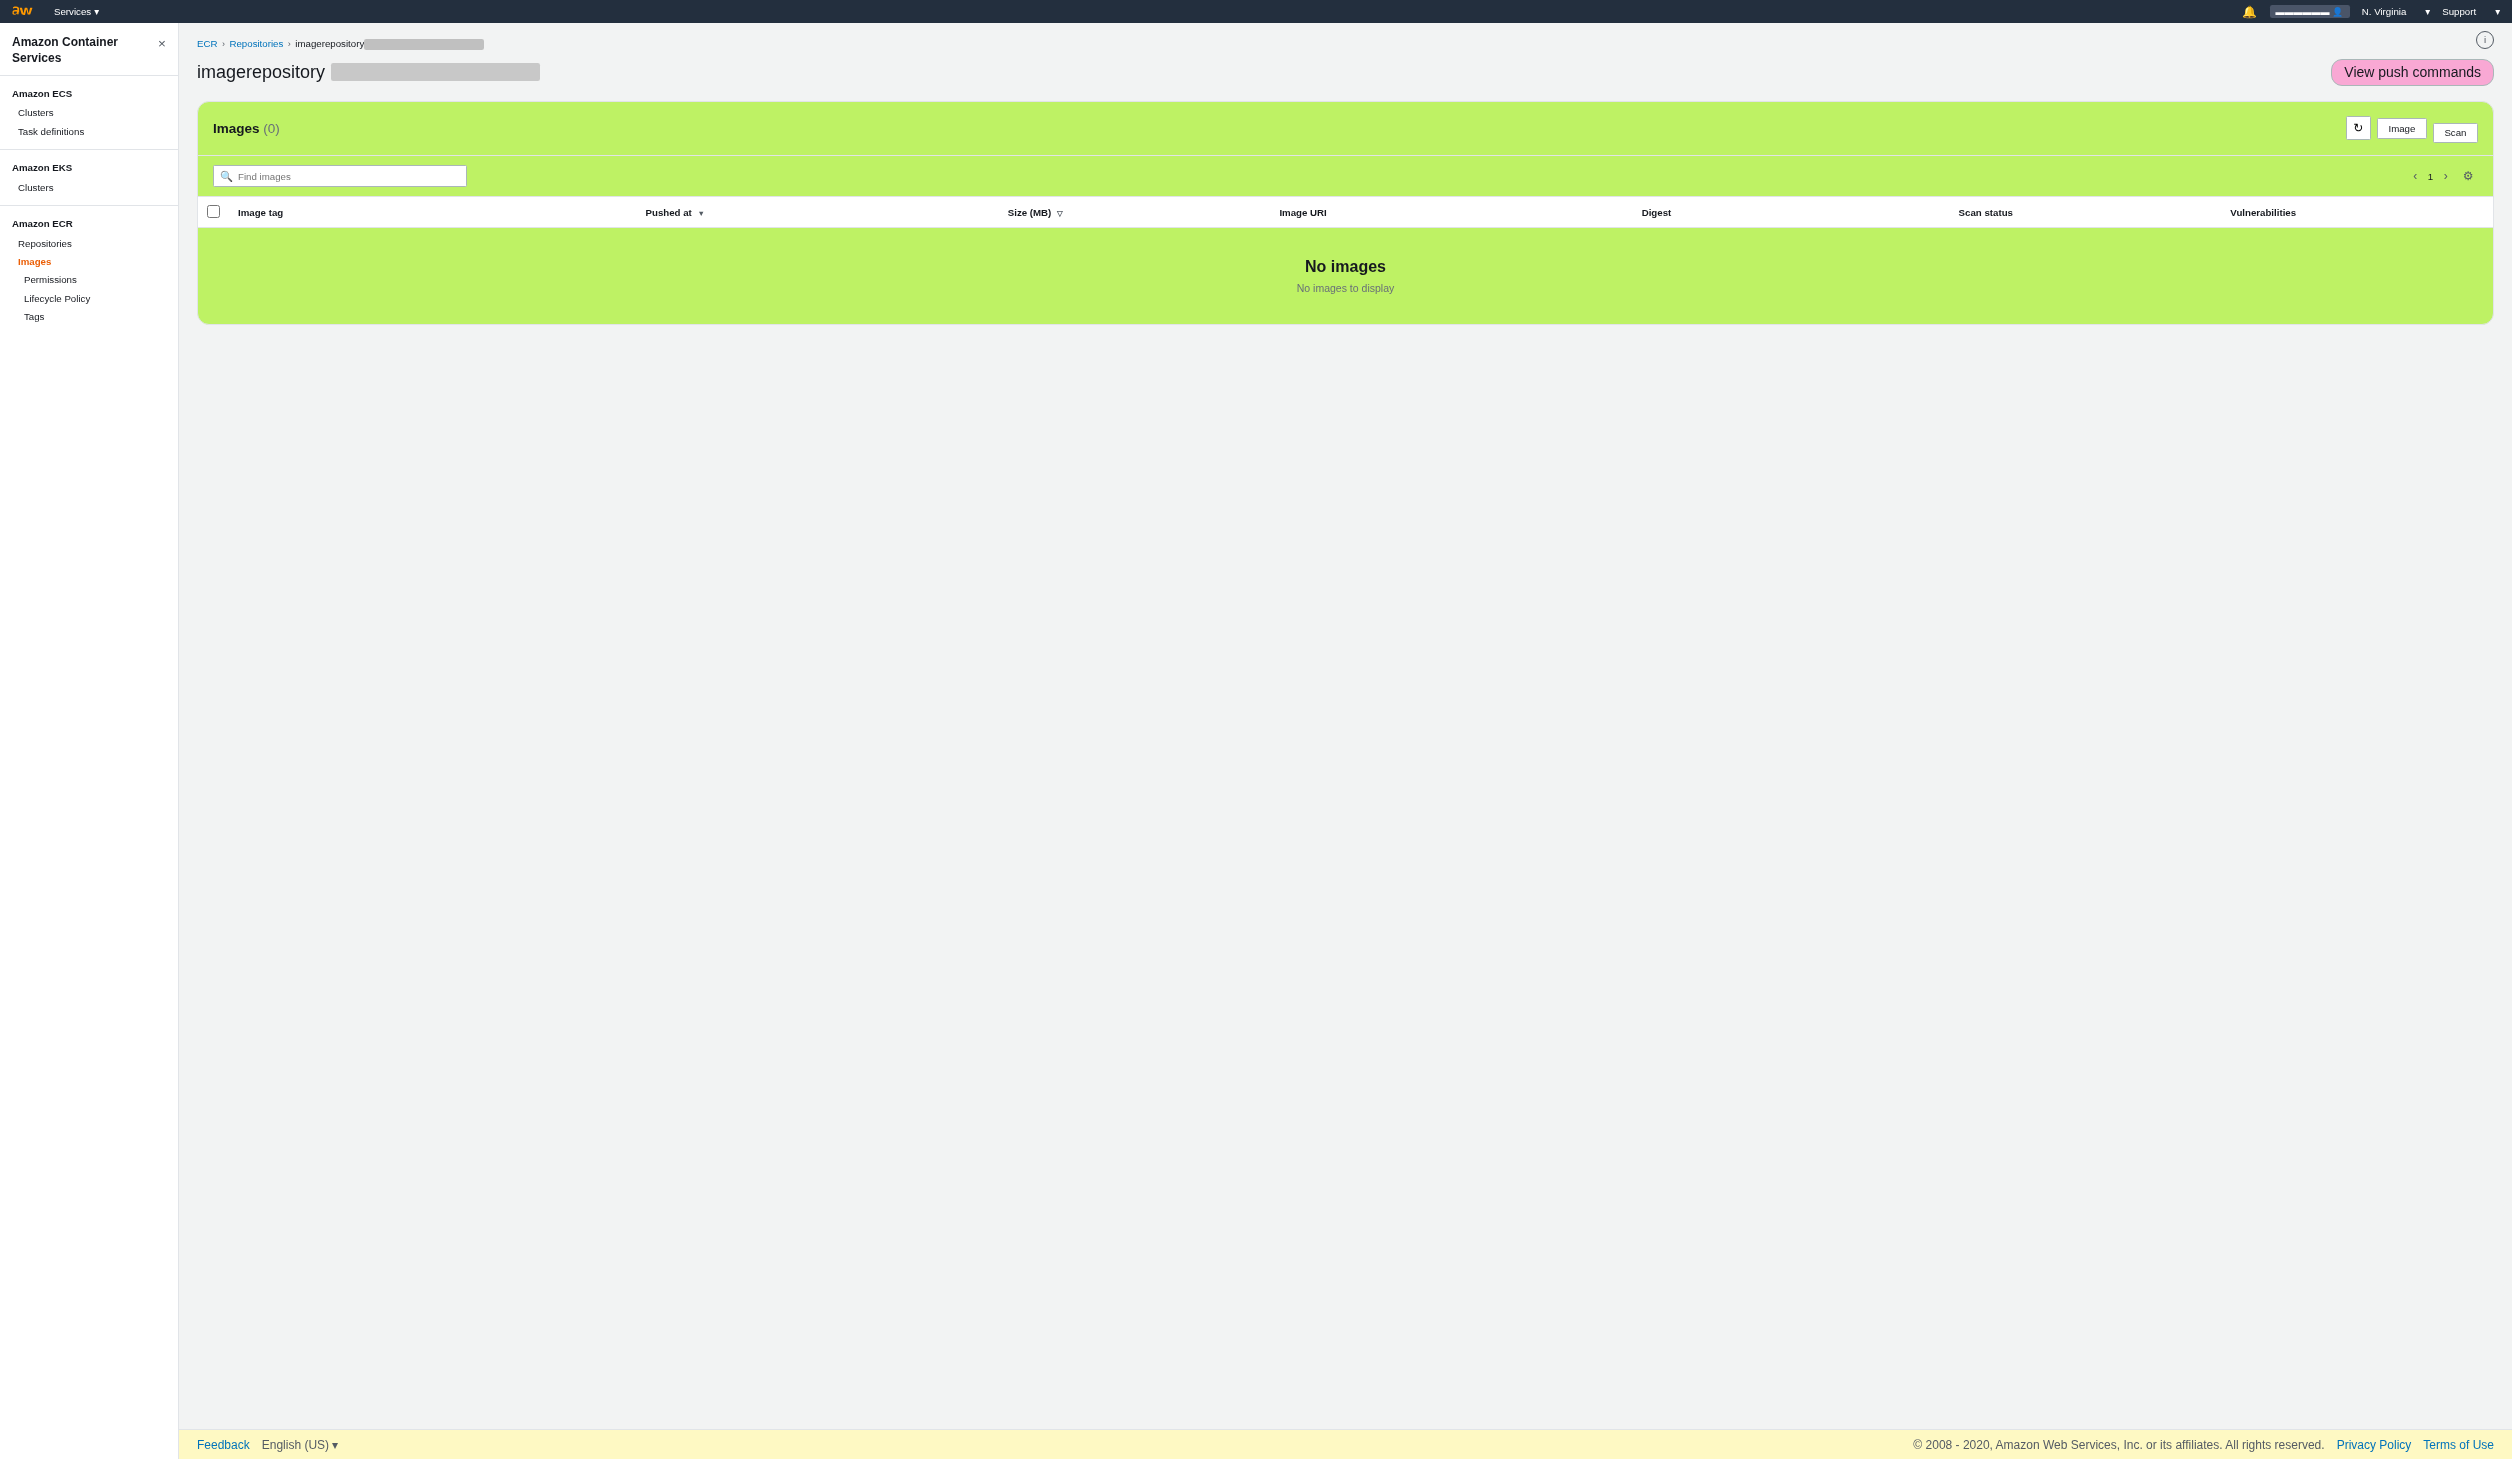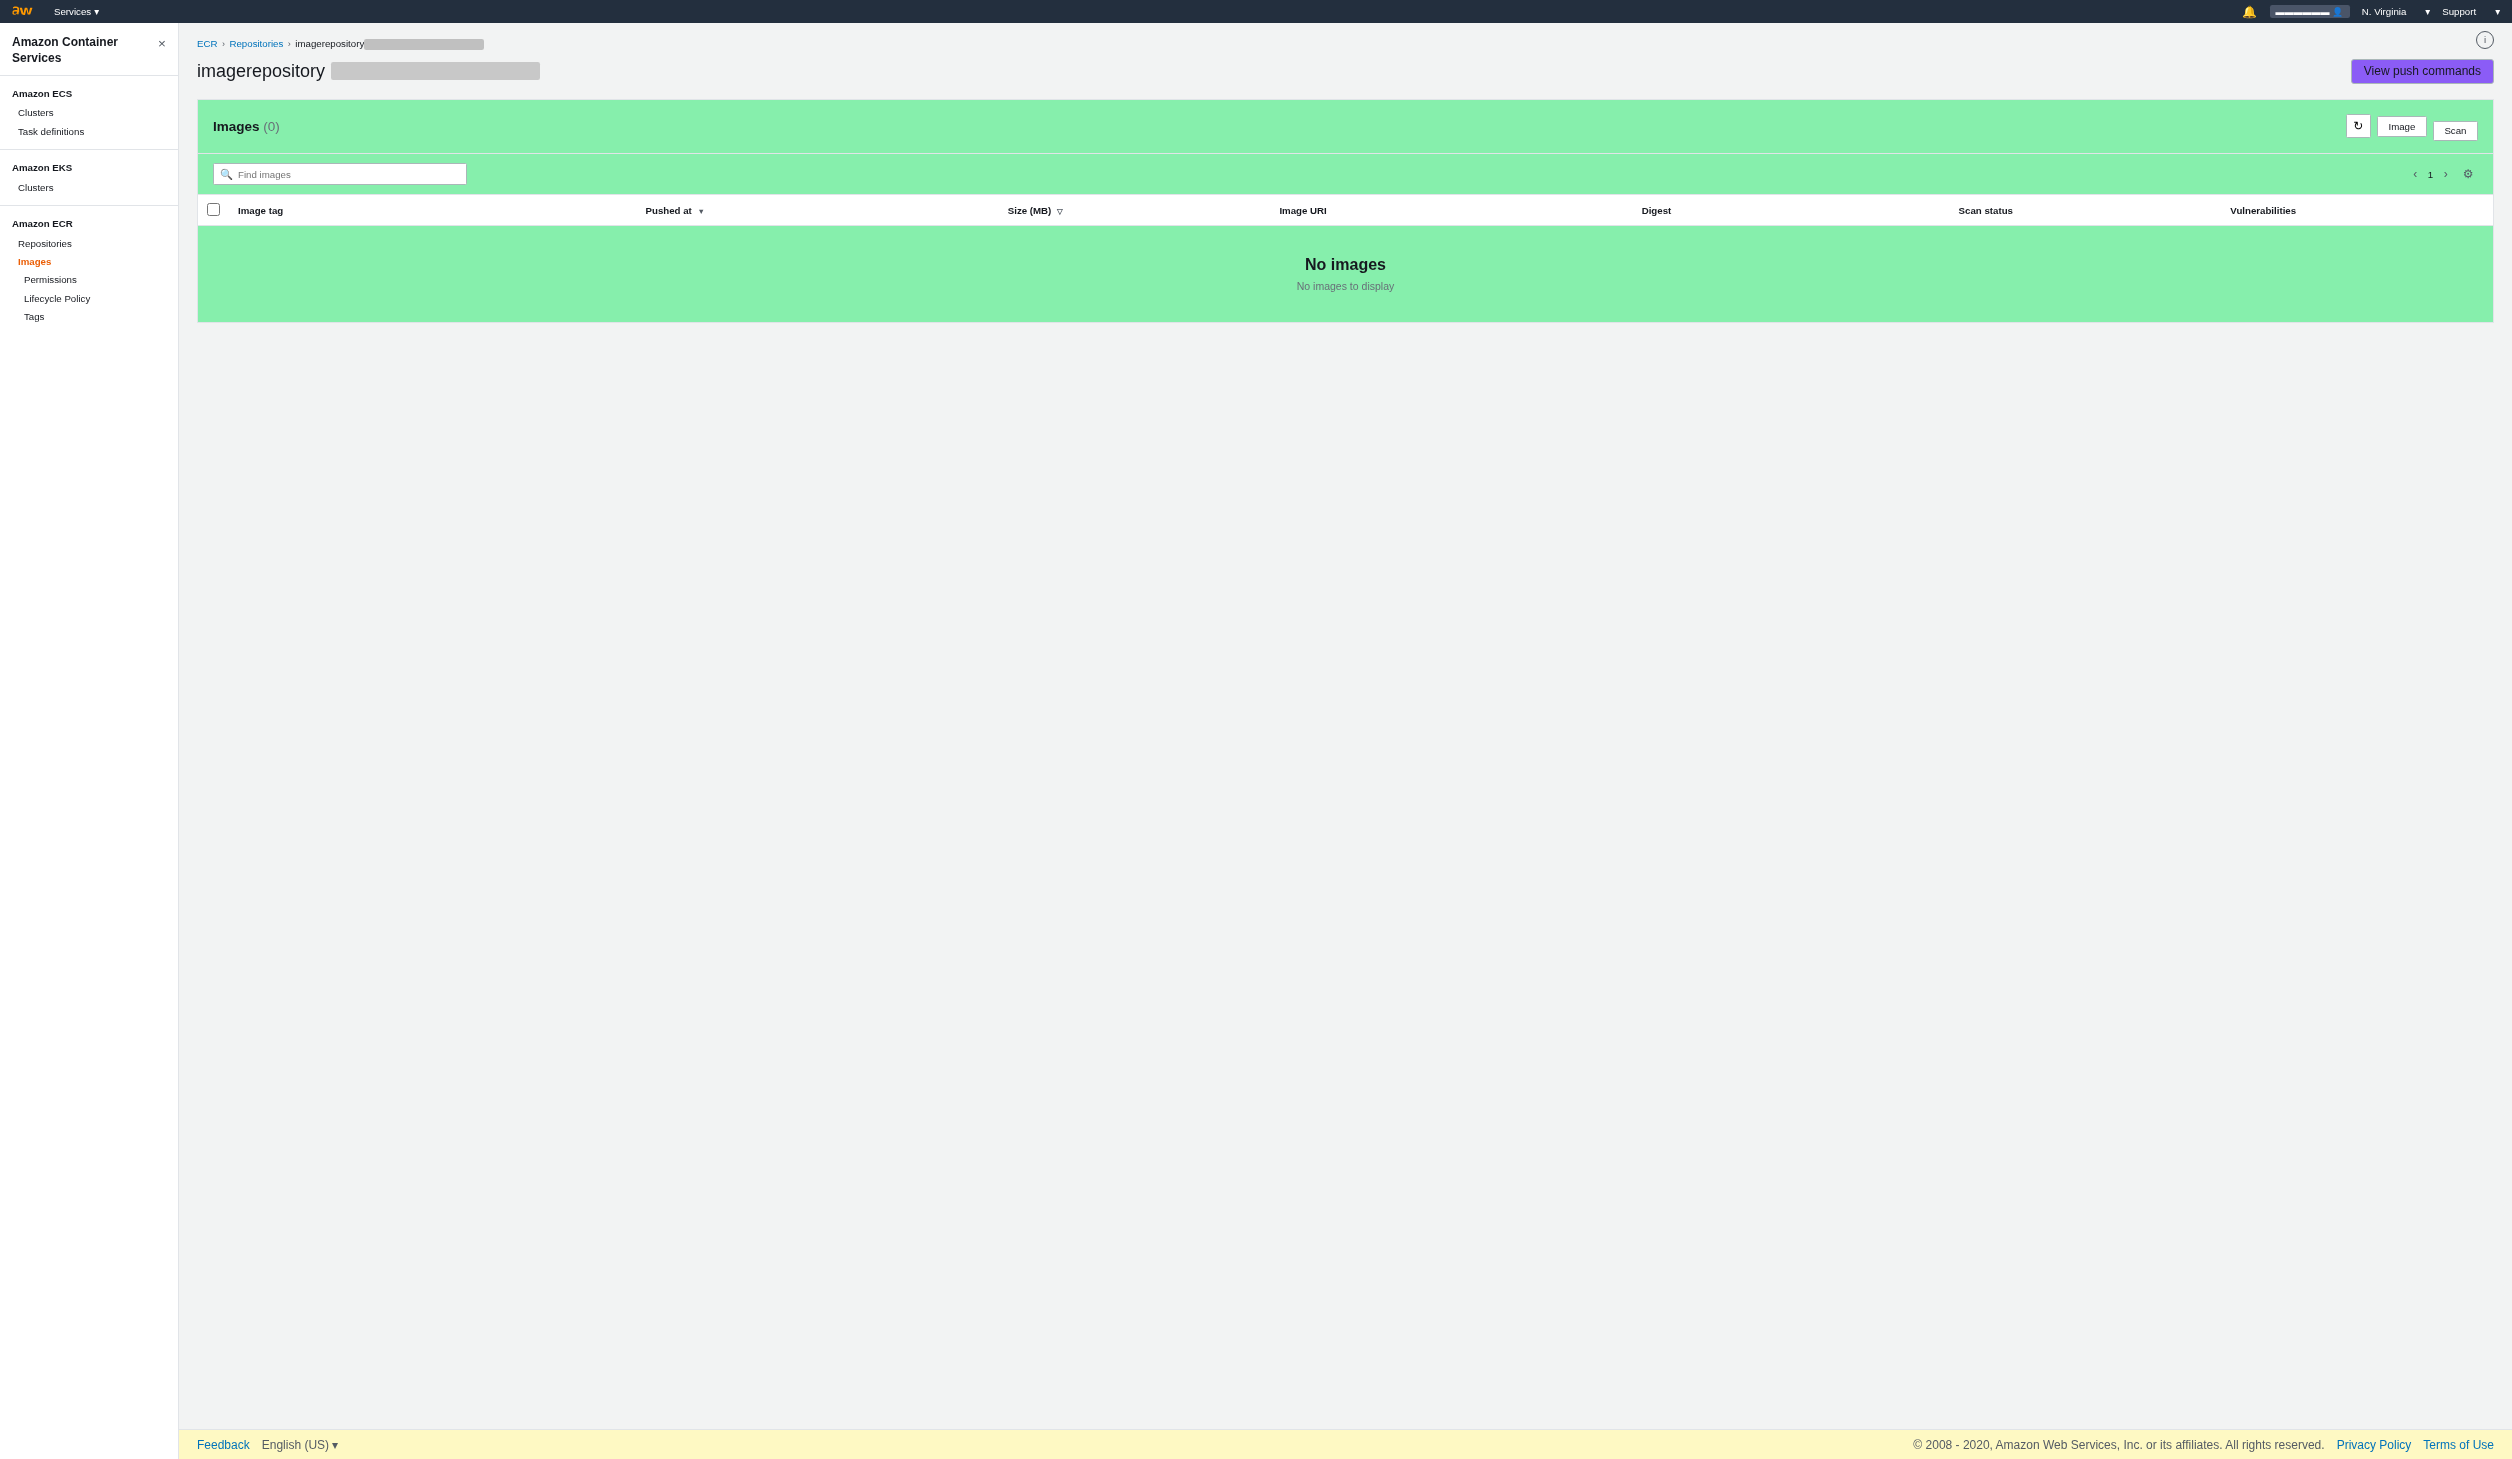--- a/index.html
+++ b/index.html
@@ -196,33 +196,33 @@
       background: #c8c8c8;
       color: transparent;
       border-radius: 2.2px;
       display: inline-block;
       width: 209px;
       height: 18px;
       vertical-align: middle;
     }
     .btn-view-push {
       border: 0.7px solid #aab7b8;
-      background: #8b5cf6;
+      background: #f9a8d4;
       color: #16191f;
       padding: 4.5px 12px;
-      border-radius: 3px;
-      cursor: pointer;
-      font-size: 12px;
+      border-radius: 11px;
+      cursor: pointer;
+      font-size: 14px;
     }
 
     
     .panel {
-      background: #86efac;
+      background: #bef264;
       border: 0.7px solid #e1e4e8;
-      border-radius: 0;
+      border-radius: 12px;
     }
     .panel-header {
       display: flex;
       align-items: center;
       justify-content: space-between;
       padding: 12px 15px;
       border-bottom: 0.7px solid #e1e4e8;
     }
     .panel-title {
       font-size: 13.5px;

